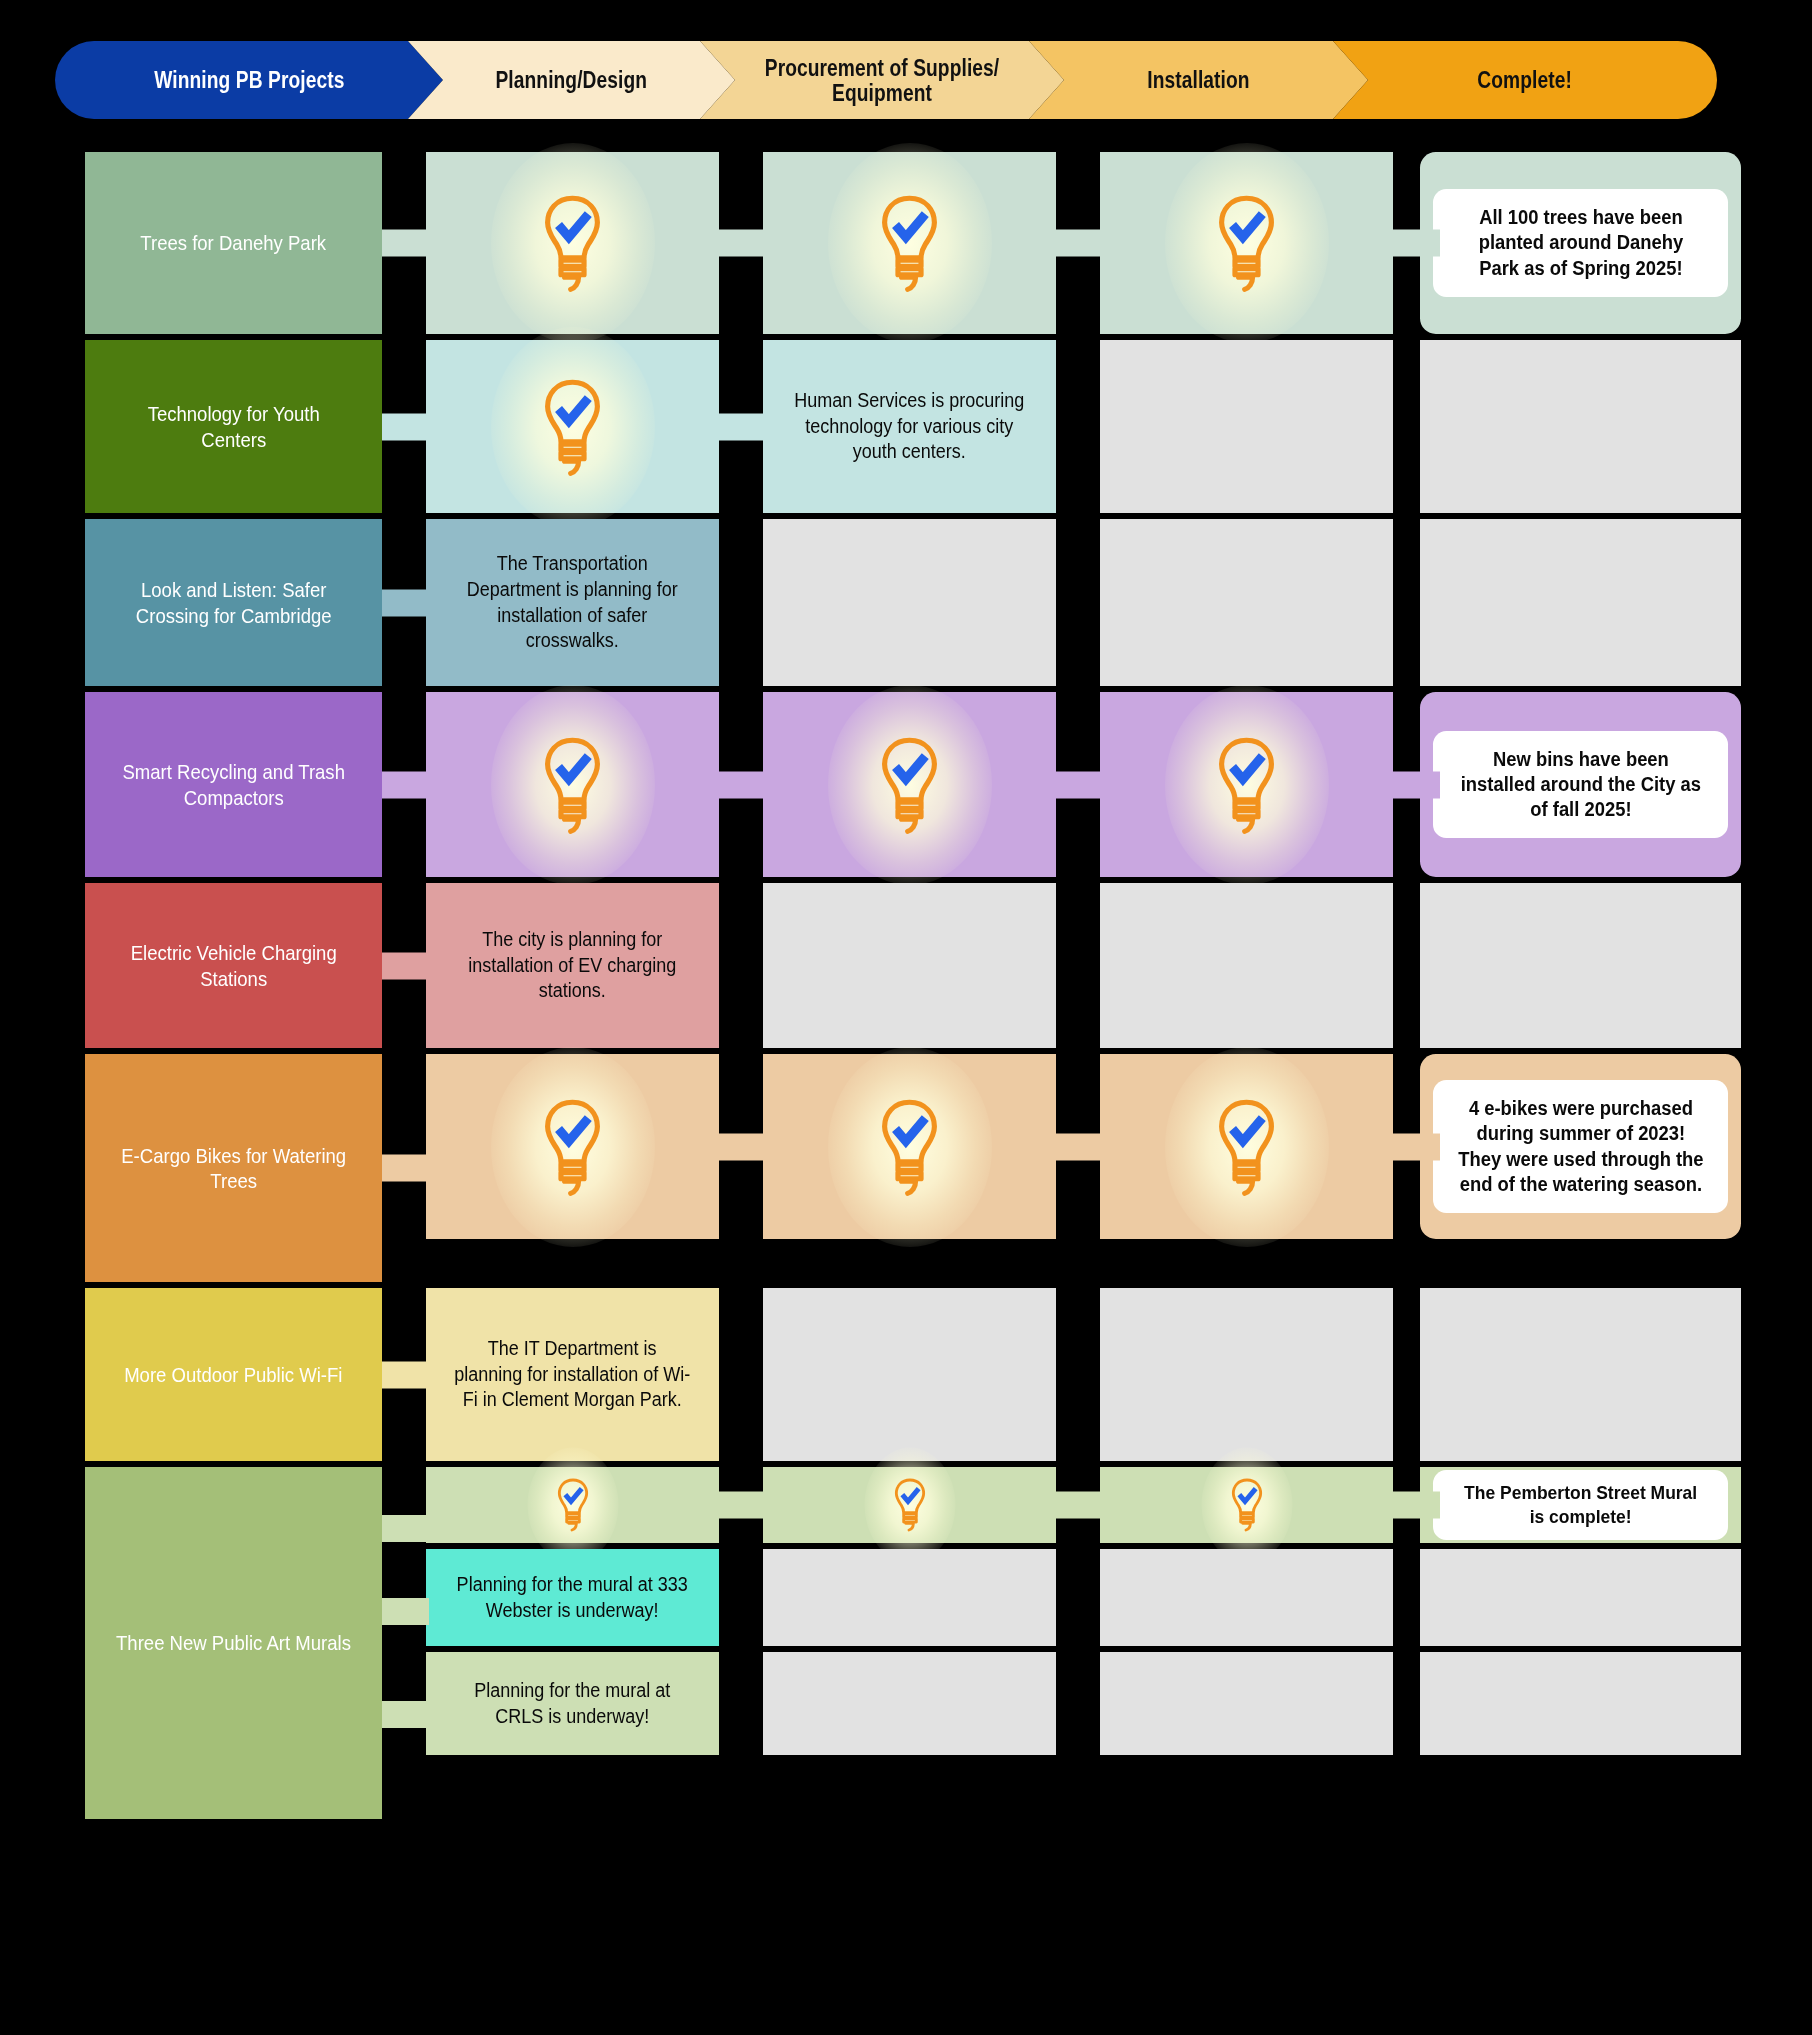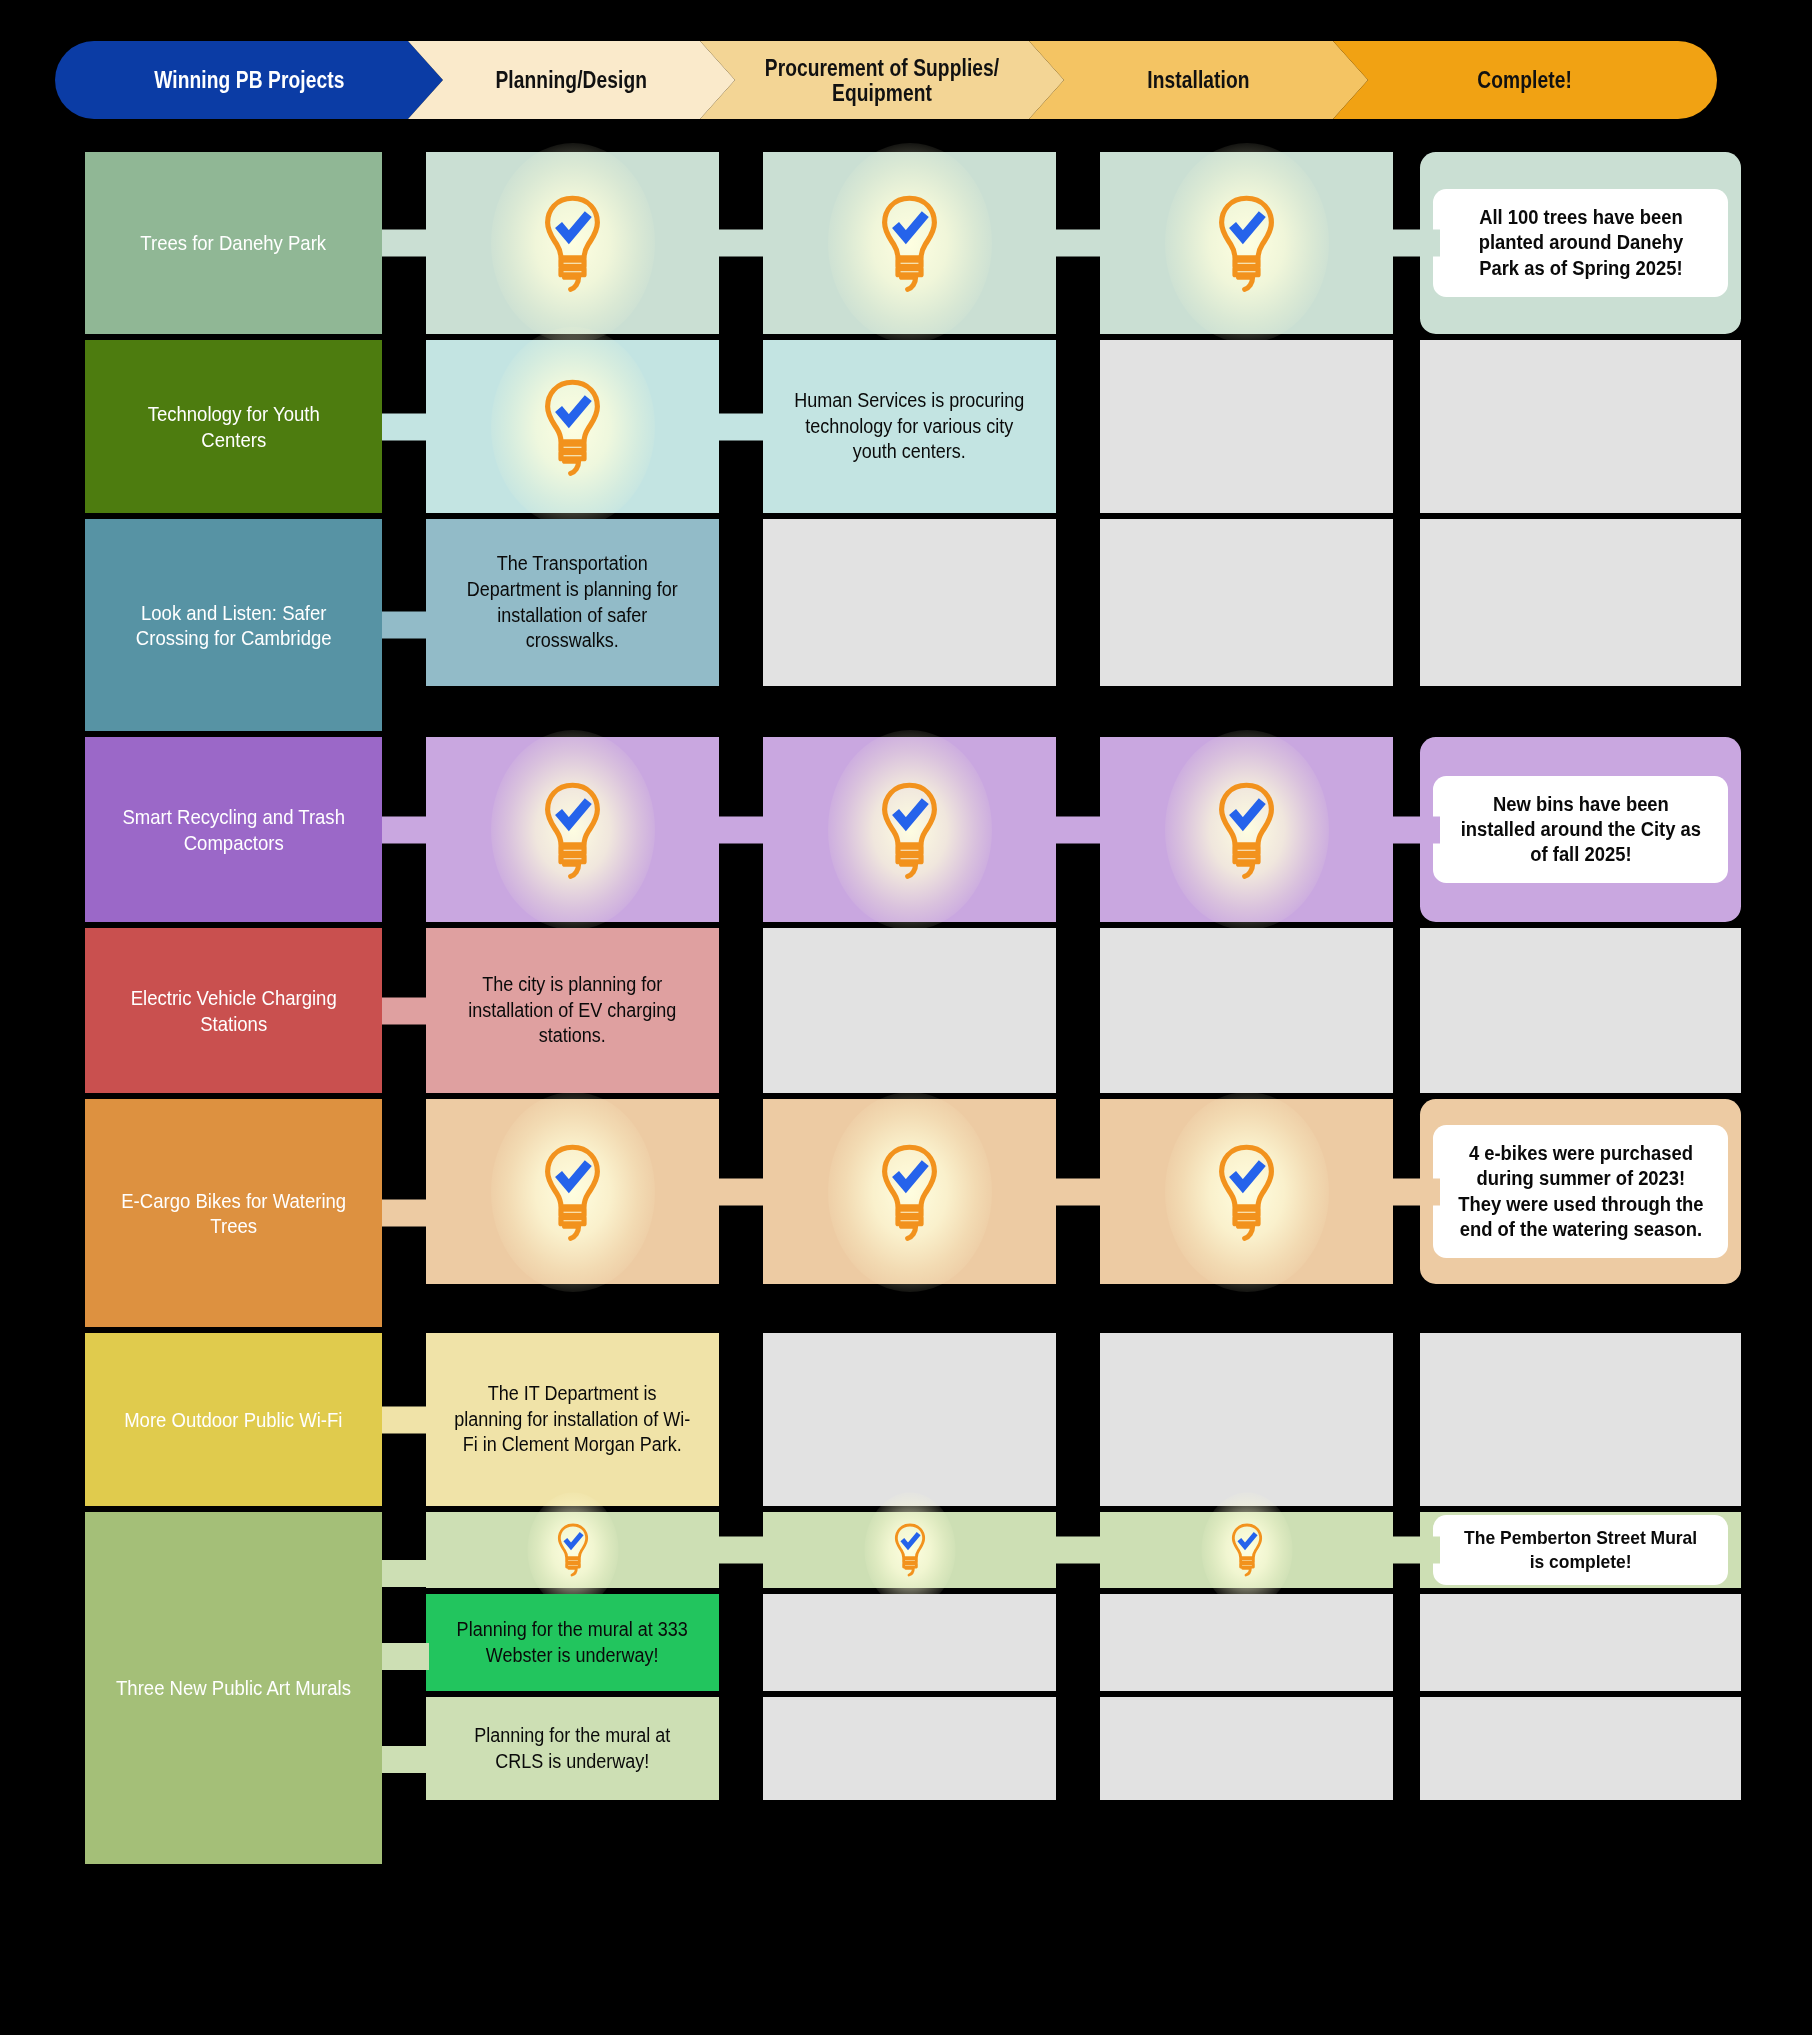--- a/index.html
+++ b/index.html
@@ -190,21 +190,21 @@
           </div>
         </div>
         <div class="cell col3" style="height: 173px;">
           <div class="box empty-box"></div>
         </div>
         <div class="cell col4" style="height: 173px;">
           <div class="box empty-box"></div>
         </div>
       </div>
       <div class="row">
-        <div class="cell col0" style="height: 212px;">
+        <div class="cell col0" style="height: 167px;">
           <div class="box title-box" style="background: rgb(87, 147, 164);">
             <span>Look and Listen: Safer Crossing for Cambridge</span>
           </div>
           <div class="conn right" style="background:#92bbc8"></div>
         </div>
         <div class="cell col1" style="height: 167px;">
           <div class="box text-box" style="background: rgb(146, 187, 200);">
             <span>The Transportation Department is planning for installation of safer crosswalks.</span>
           </div>
         </div>
@@ -414,21 +414,21 @@
             <div class="cell col4" style="height: 76px;">
               <div class="box complete-flat" style="background: rgb(205, 223, 180);">
                 <div class="complete-inner">
                   <span>The Pemberton Street Mural is complete!</span>
                 </div>
               </div>
             </div>
           </div>
           <div class="row" style="margin-bottom: 6px;">
             <div class="cell col1" style="height: 97px; margin-left: 44px;">
-              <div class="box text-box" style="background: #22c55e;">
+              <div class="box text-box" style="background: #5eead4;">
                 <span>Planning for the mural at 333 Webster is underway!</span>
               </div>
             </div>
             <div class="cell col2" style="height: 97px;">
               <div class="box empty-box"></div>
             </div>
             <div class="cell col3" style="height: 97px;">
               <div class="box empty-box"></div>
             </div>
             <div class="cell col4" style="height: 97px;">

